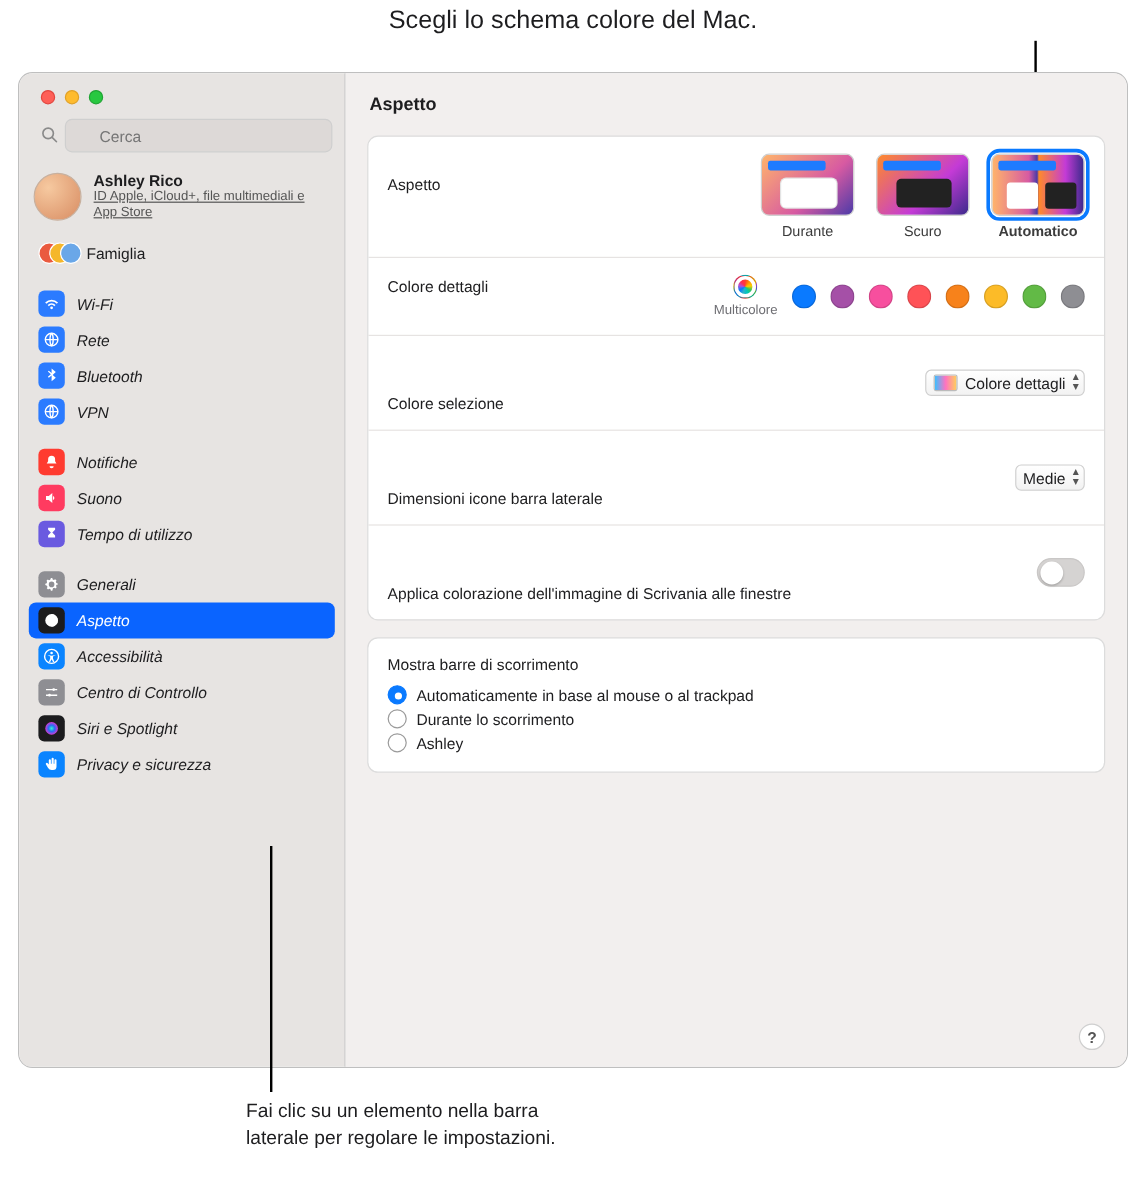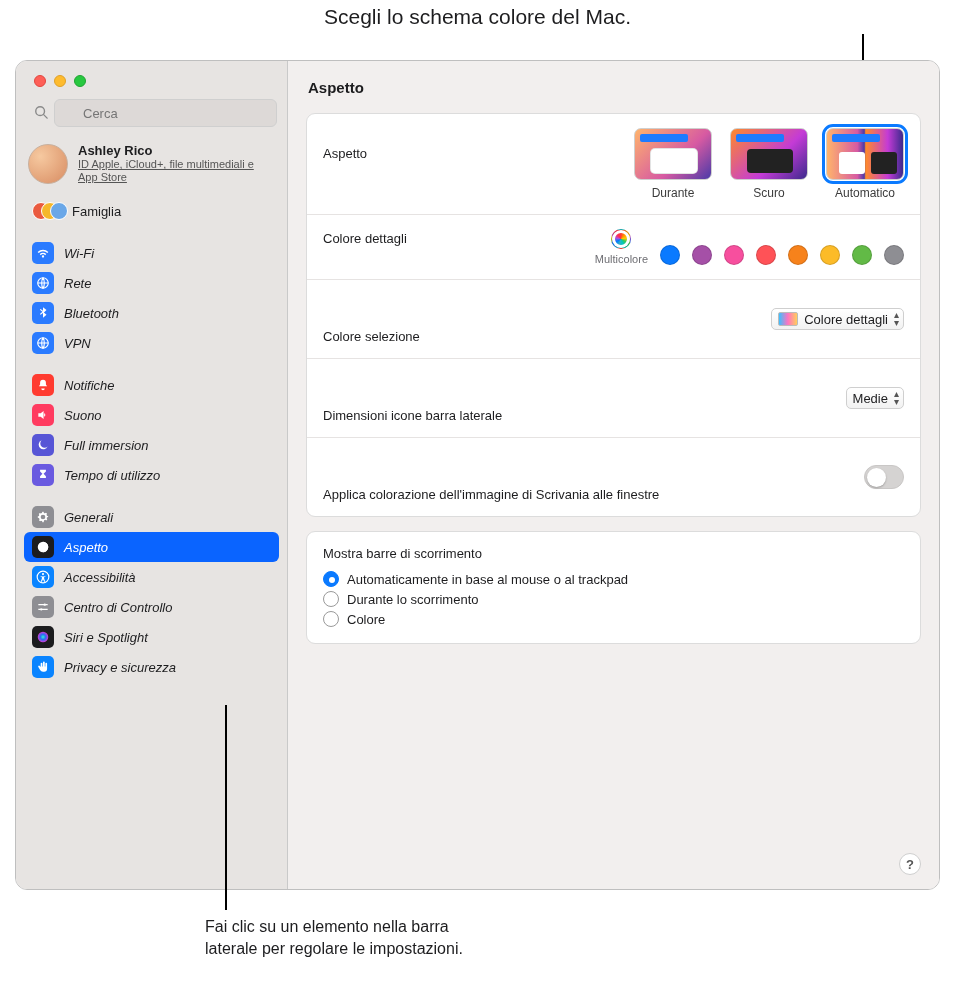--- a/index.html
+++ b/index.html
@@ -231,27 +231,27 @@
     background:#1e7bff; border-radius:2px;
   }
   .thumb.auto::after{
     content:""; position:absolute; left:12px; bottom:5px; width:26px; height:22px;
     background:#fff; border-radius:3px; box-shadow: 32px 0 0 #222;
   }
   .theme.selected .thumb {
     outline: 3px solid #0a7aff;
     outline-offset: 1px;
   }
-  .theme.selected .tlabel { font-weight: 400; }
+  .theme.selected .tlabel { font-weight: 700; }
   .tlabel { font-size: 12px; color: #3c3c3c; }
 
   
   .accent-row { display:flex; align-items:flex-start; }
   .accent-row .label { padding-top:2px;}
-  .swatches { display:flex; gap: 12px; margin-left:auto; flex-wrap:wrap; align-items:flex-end;}
+  .swatches { display:flex; gap: 12px; margin-left:auto; flex-wrap:wrap; align-items:center;}
   .swatch-wrap { display:flex; flex-direction:column; align-items:center; gap:4px;}
   .swatch {
     width: 20px; height: 20px; border-radius: 50%;
     border: 1px solid rgba(0,0,0,.15);
     cursor: default;
   }
   .swatch.multi{
     background: conic-gradient(#ff3b30,#ff9500,#ffcc00,#34c759,#00c7be,#30b0c7,#007aff,#af52de,#ff2d55,#ff3b30);
     box-shadow: inset 0 0 0 3px #fff;
   }
@@ -397,28 +397,20 @@
           </div>
           <div class="nav-item">
             <div class="nicon" style="background: rgb(255, 59, 96);">
               <svg viewBox="0 0 24 24" fill="currentColor">
                 <path d="M4 9v6h4l5 4V5L8 9H4zm12 3a3 3 0 00-2-2.8v5.6A3 3 0 0016 12z"></path>
               </svg>
             </div>
             <span>Suono</span>
           </div>
           <div class="nav-item">
-            <div class="nicon" style="background: rgb(87, 85, 214);">
-              <svg viewBox="0 0 24 24" fill="currentColor">
-                <path d="M20 14.5A8 8 0 119.5 4 6.5 6.5 0 0020 14.5z"></path>
-              </svg>
-            </div>
-            <span>Full immersion</span>
-          </div>
-          <div class="nav-item">
             <div class="nicon" style="background: rgb(106, 90, 224);">
               <svg viewBox="0 0 24 24" fill="currentColor">
                 <path d="M7 3h10v3l-4 4 4 4v3H7v-3l4-4-4-4z"></path>
               </svg>
             </div>
             <span>Tempo di utilizzo</span>
           </div>
         </div>
         <div class="nav-group">
           <div class="nav-item">
@@ -584,21 +576,21 @@
               <div class="radio-row">
                 <div class="radio checked"></div>
                 <span>Automaticamente in base al mouse o al trackpad</span>
               </div>
               <div class="radio-row">
                 <div class="radio"></div>
                 <span>Durante lo scorrimento</span>
               </div>
               <div class="radio-row">
                 <div class="radio"></div>
-                <span>Colore</span>
+                <span>Ashley</span>
               </div>
             </div>
         </div>
       </div>
 
     </div>
 
     <div class="help">?</div>
   </div>
 

